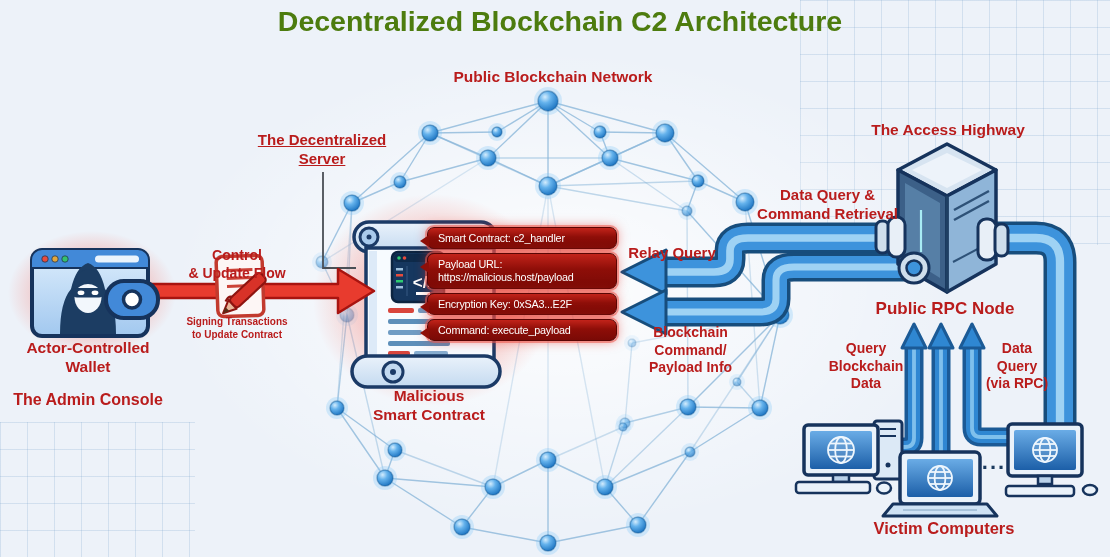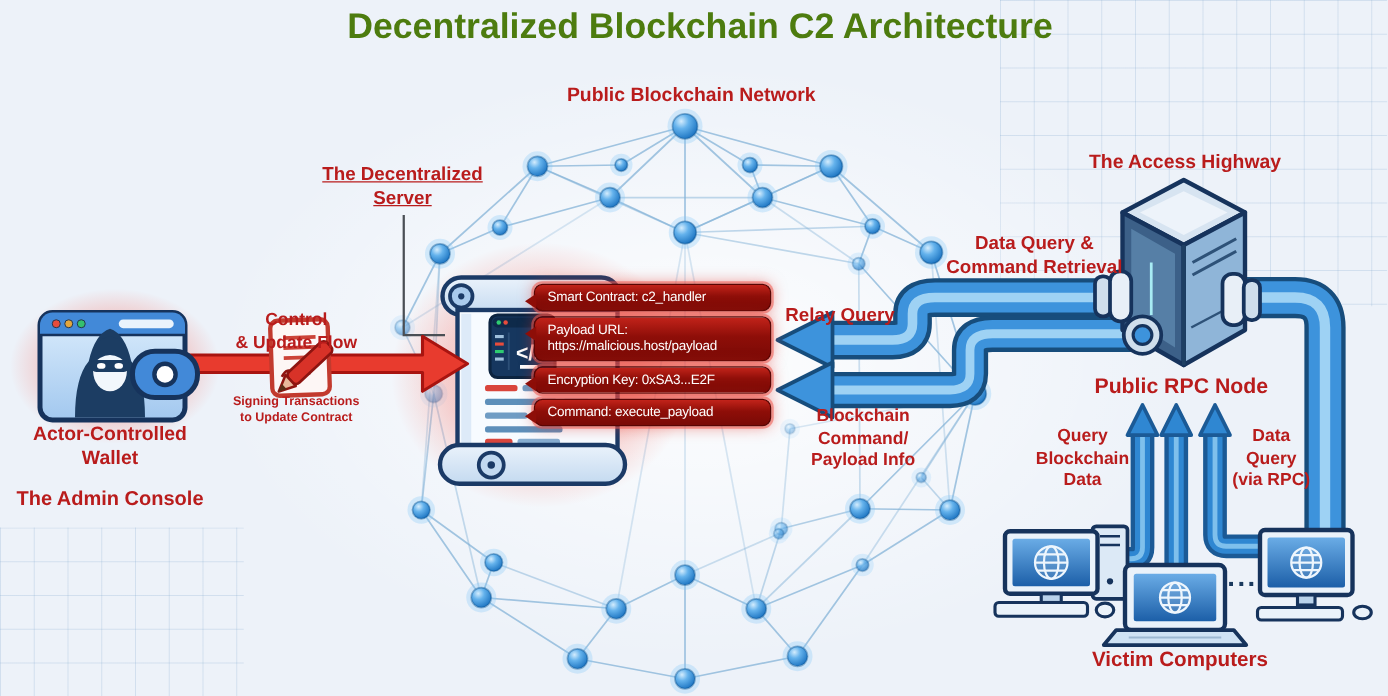--- a/index.html
+++ b/index.html
@@ -455,20 +455,22 @@
   <div class="lbl" id="net-lbl">Public Blockchain Network</div>
   <div class="lbl" id="dec-lbl">The Decentralized
 Server</div>
   <div class="lbl" id="wal-lbl">Actor-Controlled
 Wallet</div>
   <div class="lbl" id="adm-lbl">The Admin Console</div>
   <div class="lbl" id="ctl-lbl">Control
 &amp; Update Flow</div>
   <div class="lbl" id="sig-lbl">Signing Transactions
 to Update Contract</div>
+  <div class="lbl" id="mal-lbl">Malicious
+Smart Contract</div>
   <div class="lbl" id="rel-lbl">Relay Query</div>
   <div class="lbl" id="ret-lbl">Data Query &amp;
 Command Retrieval</div>
   <div class="lbl" id="enc-lbl">Blockchain
 Command/
 Payload Info</div>
   <div class="lbl" id="hwy-lbl">The Access Highway</div>
   <div class="lbl" id="rpc-lbl">Public RPC Node</div>
   <div class="lbl" id="qbl-lbl">Query
 Blockchain

